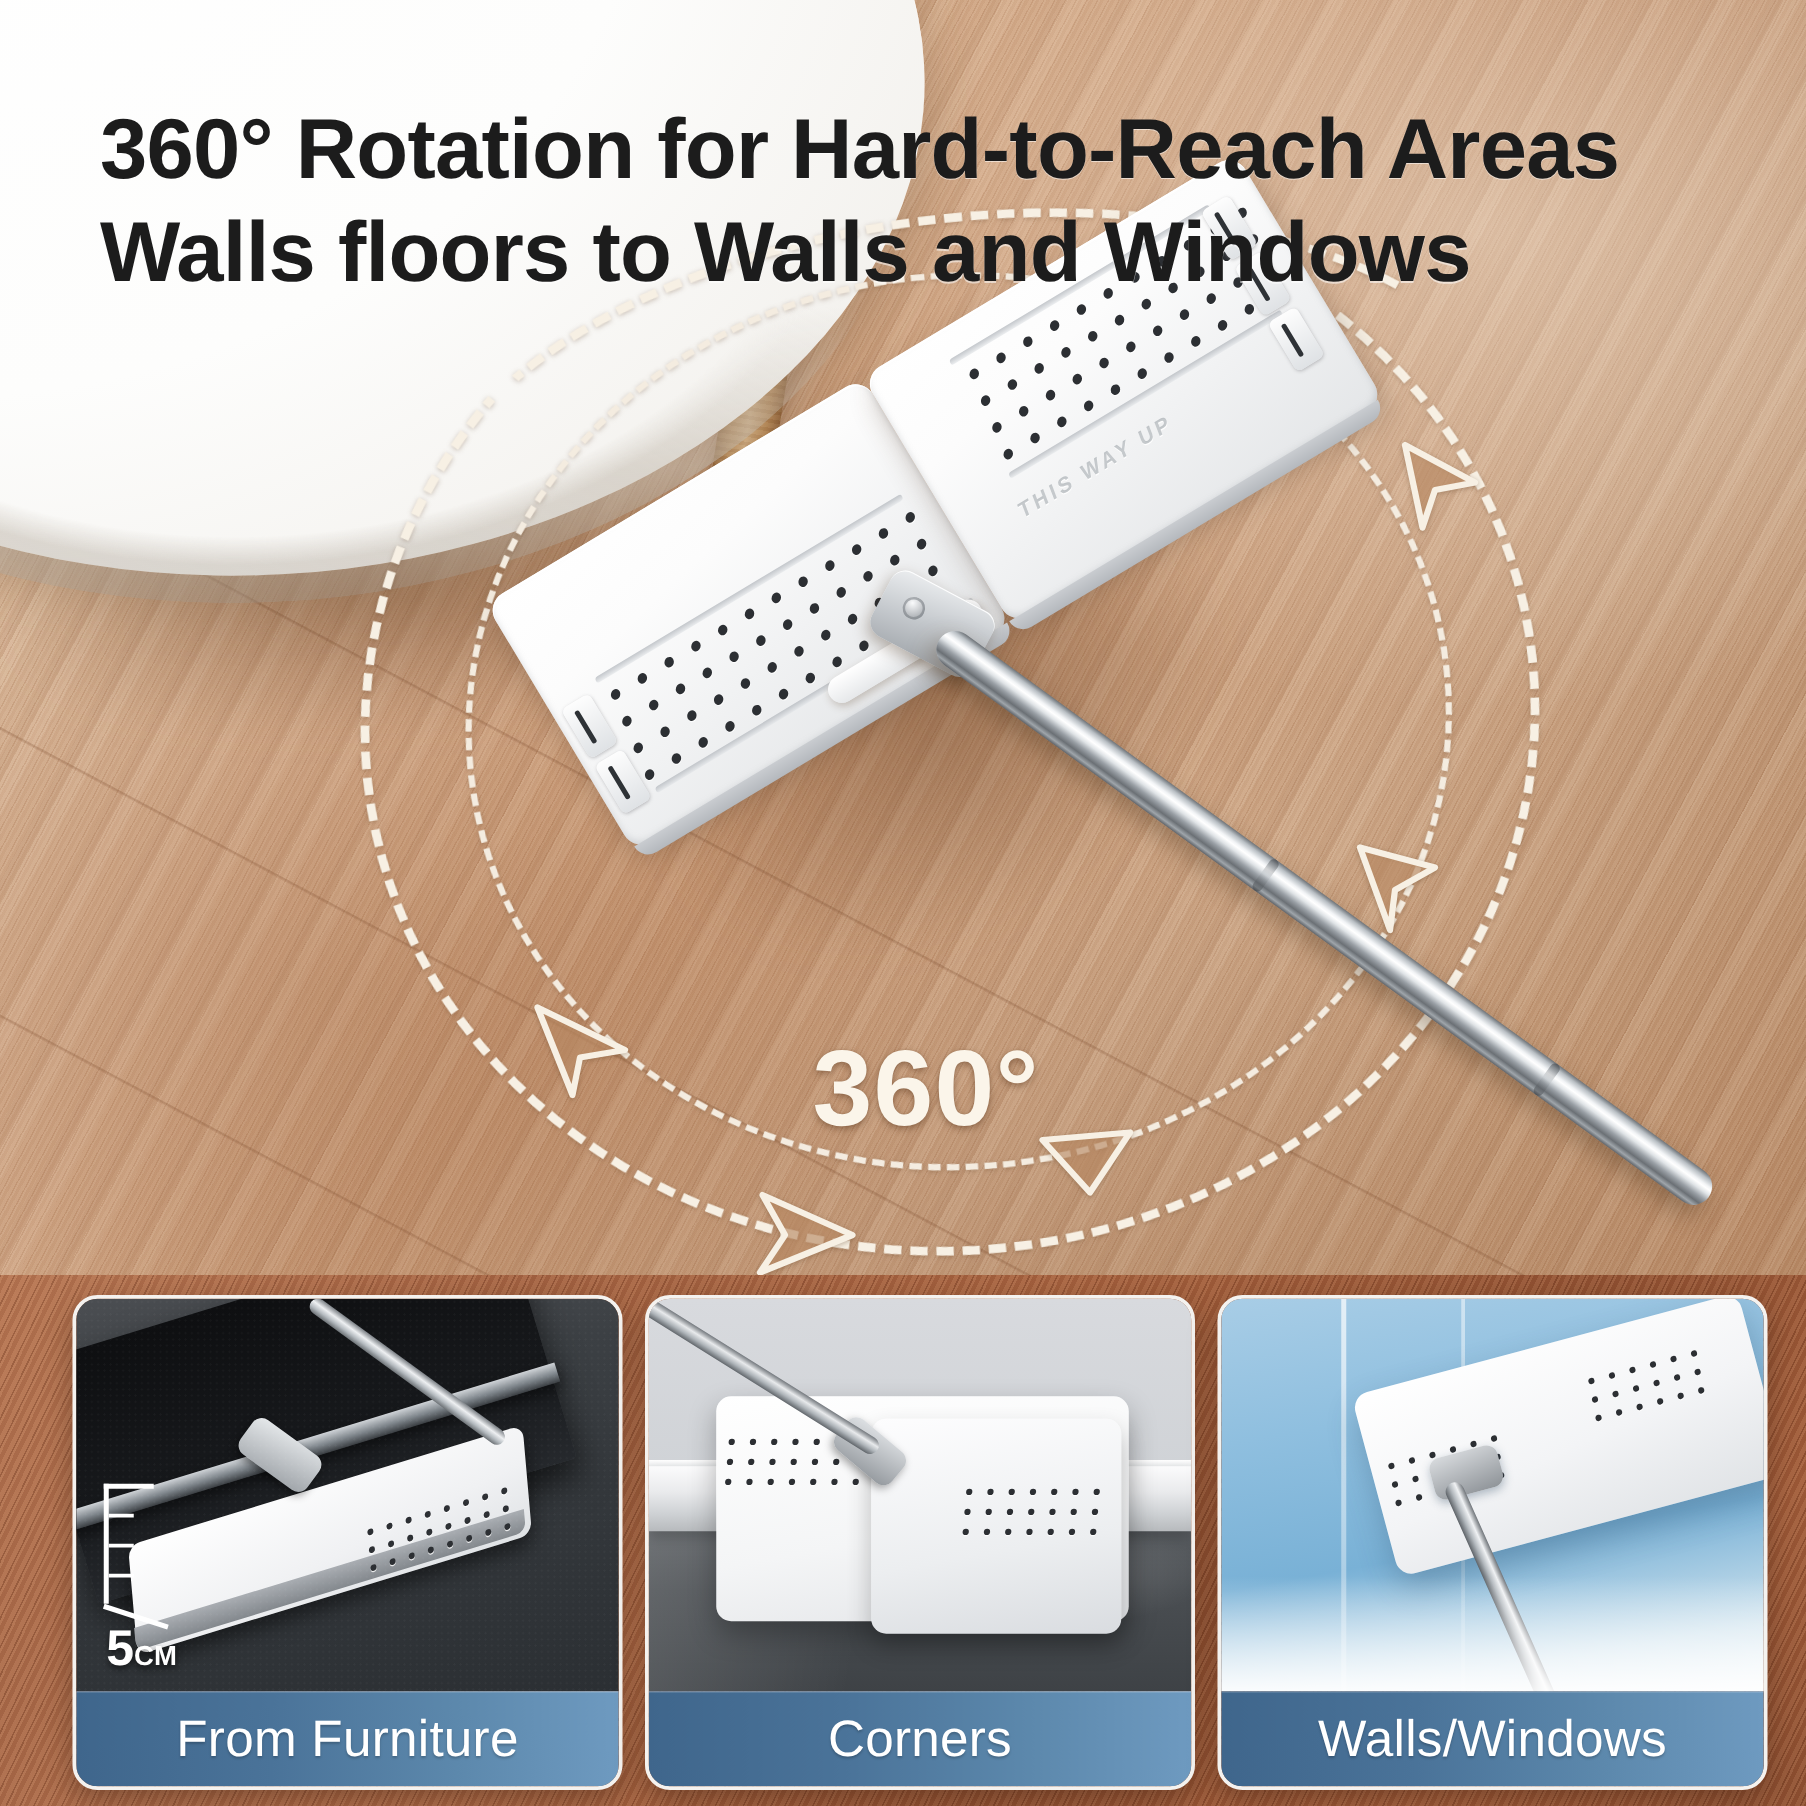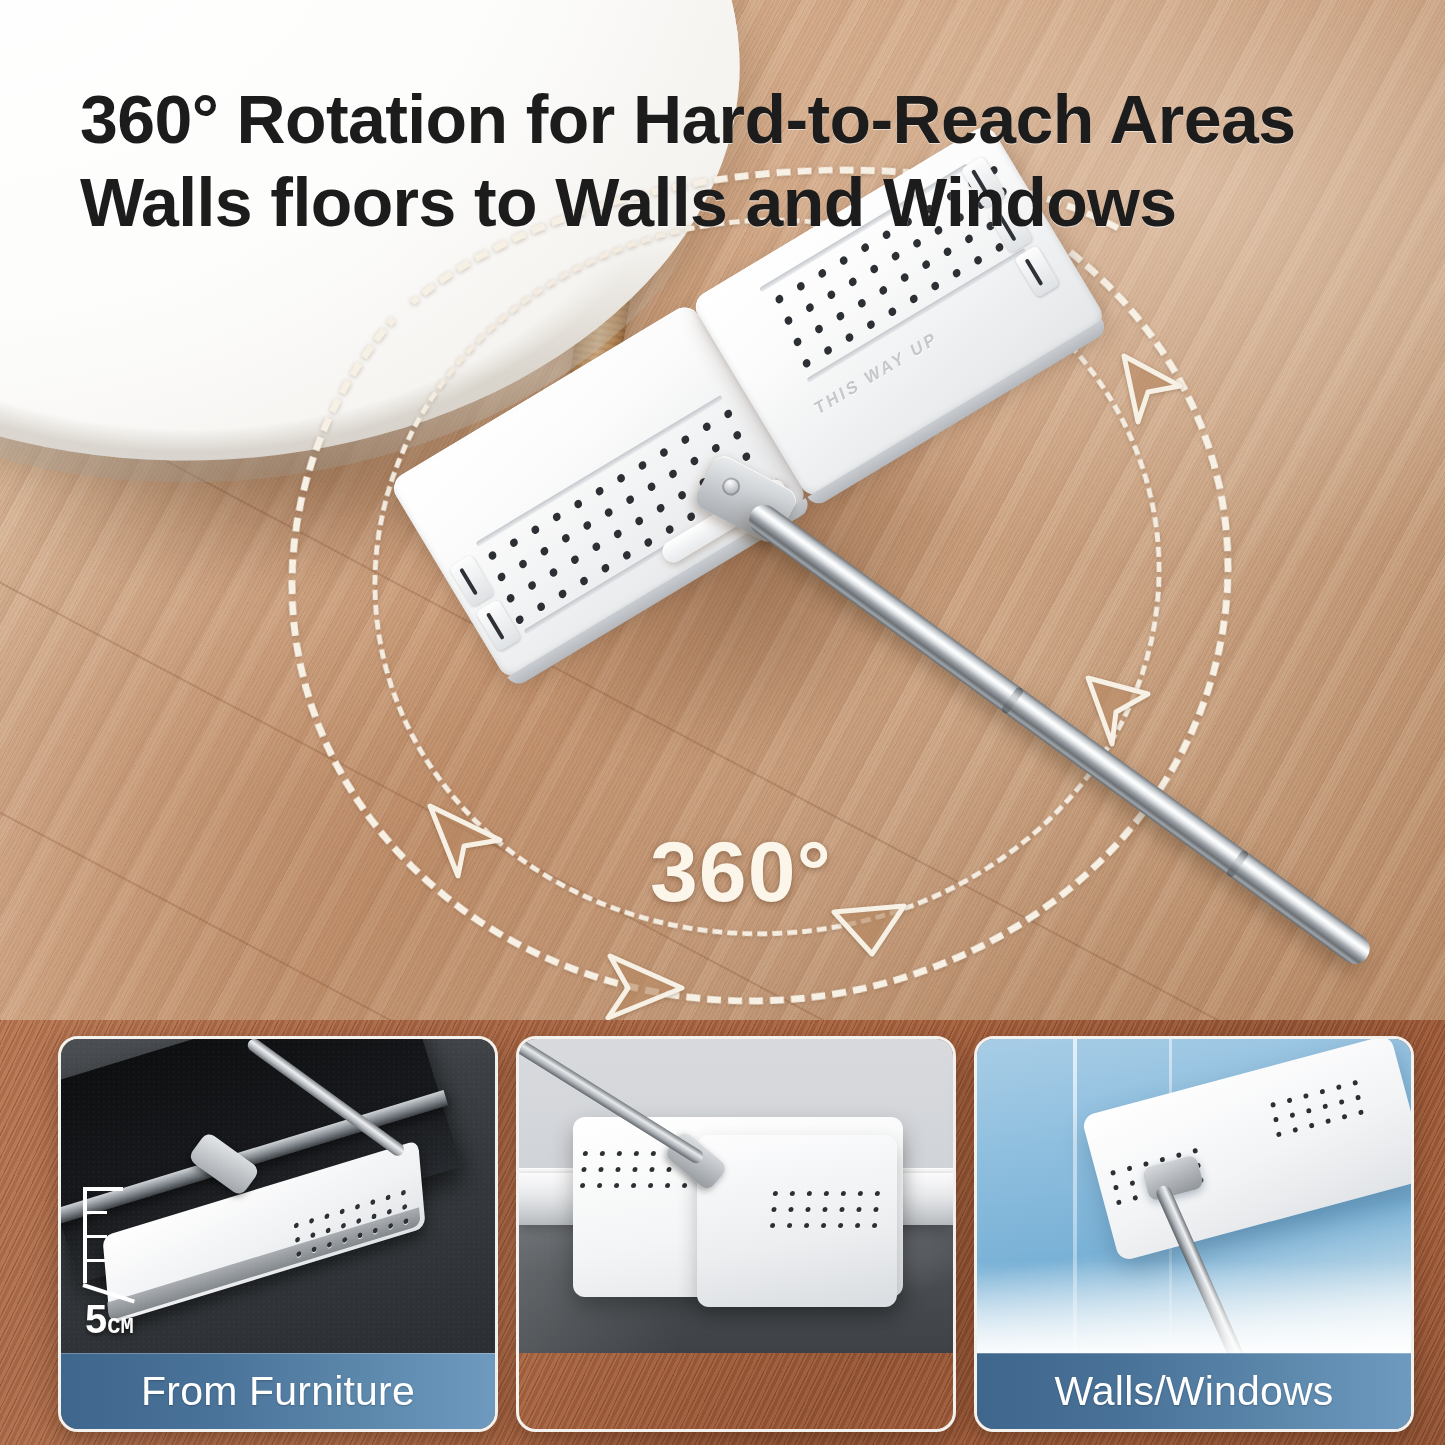--- a/index.html
+++ b/index.html
@@ -275,21 +275,21 @@
           transform:rotate(-17deg); box-shadow:0 5px 12px rgba(0,0,0,.5); }
   .ruler { position:absolute; left:22px; top:148px; width:40px; height:96px;
            border-left:4px solid #fff; border-top:4px solid #fff; }
   .ruler i { position:absolute; left:0; width:20px; height:3px; background:#fff; }
   .ruler i:nth-child(1){top:20px;} .ruler i:nth-child(2){top:44px;}
   .ruler i:nth-child(3){top:68px;}
   .ruler-foot { position:absolute; left:22px; top:244px; width:54px; height:4px;
                 background:#fff; transform:rotate(18deg); transform-origin:left center; }
   .cm { position:absolute; left:24px; top:258px; color:#fff; font-size:40px; font-weight:700;
         text-shadow:0 2px 5px rgba(0,0,0,.6); }
-  .cm sub { font-size:22px; font-weight:700; vertical-align:baseline;font-family:Liberation Mono, monospace; }
+  .cm sub { font-size:22px; font-weight:700; vertical-align:baseline; }
   .mop-flat { position:absolute; left:38px; top:150px; width:330px; height:86px;
         transform:rotate(-17deg) skewX(-12deg);
         background:linear-gradient(170deg,#ffffff,#f0f1f3 60%,#dfe2e5);
         border-radius:10px; box-shadow:0 8px 16px rgba(0,0,0,.5); }
   .mop-pad { position:absolute; left:40px; top:216px; width:326px; height:18px;
         transform:rotate(-17deg) skewX(-12deg); border-radius:0 0 8px 8px;
         background:linear-gradient(180deg,#a9adb2,#83888d); }
   .mop-dots1 { position:absolute; left:232px; top:168px; transform:rotate(-17deg) skewX(-12deg); }
   .mop-dots1 .dotrow { gap:11px; margin-bottom:9px; }
   .mop-dots1 .dot { width:5px; height:5px; }
@@ -685,20 +685,21 @@
               <i class="dot"></i>
               <i class="dot"></i>
               <i class="dot"></i>
               <i class="dot"></i>
               <i class="dot"></i>
             </div>
         </div>
         <div class="p2joint"></div>
         <div class="p2stick"></div>
       </div>
+      <div class="caption">Corners</div>
     </div>
 
     <div class="panel p3">
       <div class="pscene sc3">
         <div class="pane"></div>
         <div class="pane2"></div>
         <div class="p3head"></div>
         <div class="p3dots p3d1 dots">
           <div class="dotrow">
               <i class="dot"></i>

